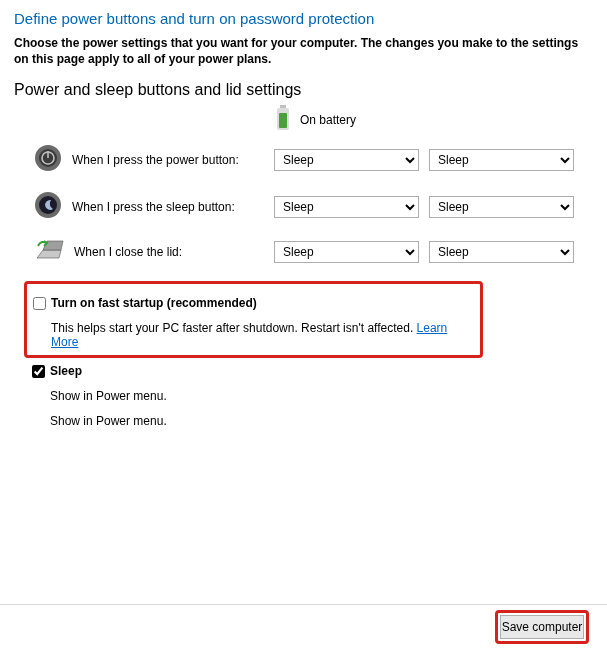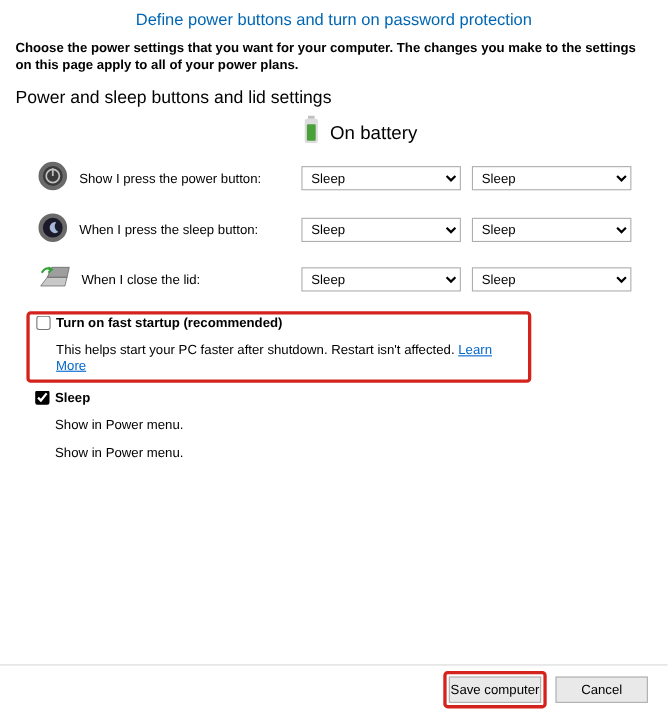--- a/index.html
+++ b/index.html
@@ -11,21 +11,20 @@
       width: 607px;
       height: 648px;
       position: relative;
       padding: 10px 14px 0 14px;
     }
     .page-title {
       color: #0066b3;
       font-size: 15px;
       font-weight: 400;
       margin-bottom: 8px;
-      text-align: center;
     }
     .page-desc {
       font-size: 12px;
       line-height: 1.35;
       margin-bottom: 14px;
       font-weight: bold;
     }
     .section-label {
       font-size: 16px;
       margin-bottom: 4px;
@@ -35,21 +34,21 @@
       align-items: center;
       margin-left: 260px;
       margin-top: 6px;
       margin-bottom: 10px;
     }
     .col-cell {
       width: 155px;
       display: flex;
       align-items: center;
       gap: 8px;
-      font-size: 17px;
+      font-size: 12px;
     }
     .icon-battery, .icon-plug, .icon-power, .icon-sleep, .icon-lid {
       display: inline-block;
       flex: 0 0 auto;
     }
     .setting-row {
       display: flex;
       align-items: center;
       margin-bottom: 16px;
     }
@@ -72,21 +71,21 @@
       padding: 1px 4px;
       border: 1px solid #adadad;
       background: #fff;
     }
     .shutdown-section {
       margin-top: 10px;
     }
     .highlight-box {
       border: 3px solid #d4231c;
       border-radius: 4px;
-      padding: 0 6px 6px 6px;
+      padding: 12px 6px 6px 6px;
       margin: 6px 110px 6px 10px;
     }
     .chk-row {
       padding-left: 18px;
       margin: 4px 0;
     }
     .chk-line {
       display: flex;
       align-items: center;
       gap: 5px;
@@ -163,21 +162,21 @@
 <div class="setting-row">
   <div class="row-label">
     <span class="icon-power">
       <svg width="28" height="28" viewBox="0 0 28 28">
         <circle cx="14" cy="14" r="13" fill="#6a6a6a"></circle>
         <circle cx="14" cy="14" r="9" fill="#3a3a3a"></circle>
         <circle cx="14" cy="14" r="6" fill="none" stroke="#bfbfbf" stroke-width="1.6"></circle>
         <line x1="14" y1="7" x2="14" y2="14" stroke="#bfbfbf" stroke-width="1.6"></line>
       </svg>
     </span>
-    <span>Show I press the power button:</span>
+    <span>When I press the power button:</span>
   </div>
   <div class="dropdowns">
     <select class="combo"><option>Sleep</option></select>
     <select class="combo"><option>Sleep</option></select>
   </div>
 </div>
 
 <div class="setting-row">
   <div class="row-label">
     <span class="icon-sleep">
@@ -238,14 +237,13 @@
   </div>
 
 </div>
 
 <div class="watermark">wsxdh.com</div>
 
 <div class="footer-bar">
   <span class="btn-highlight-wrap">
     <button class="btn">Save computer</button>
   </span>
-  <button class="btn">Cancel</button>
 </div>
 
 </body></html>

